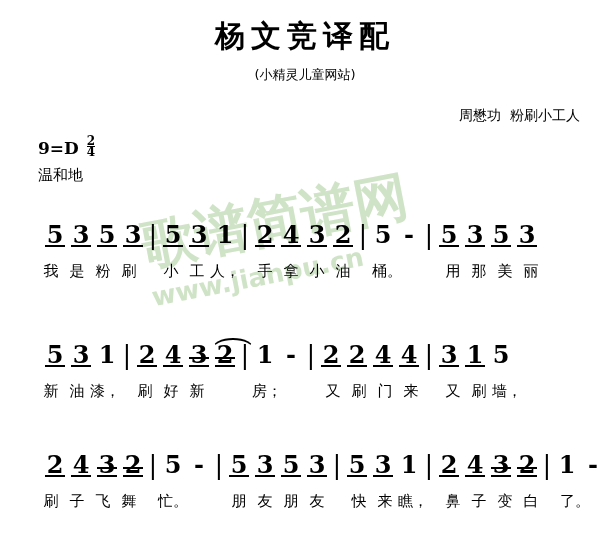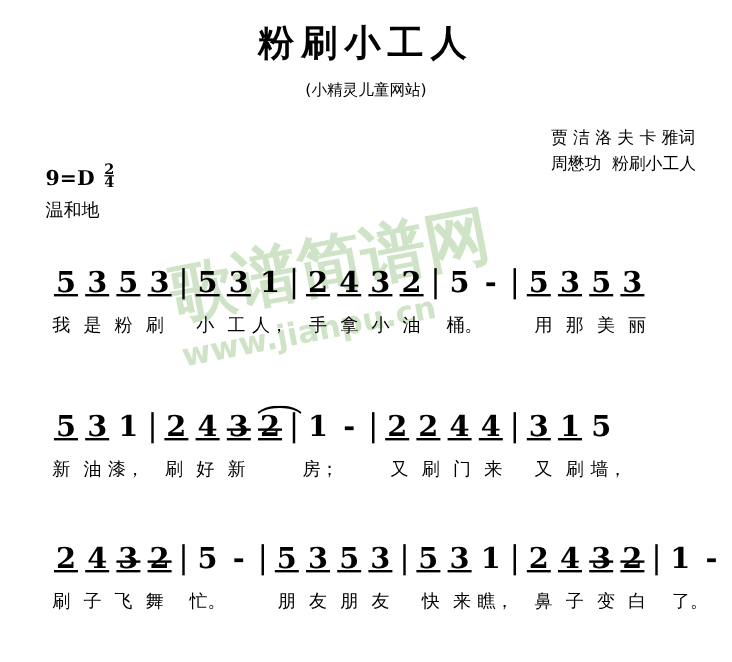--- a/index.html
+++ b/index.html
@@ -211,25 +211,24 @@
   }
 </style>
 </head>
 <body>
 
 <div class="sheet">
 
   <div class="wm-main">歌谱简谱网</div>
   <div class="wm-sub">www.jianpu.cn</div>
 
-  <div class="title">粉刷小工人</div>
+  <div class="title">杨文竞译配</div>
   <div class="subtitle">(小精灵儿童网站)</div>
 
   <div class="credits">
-    <div>贾 洁 洛 夫 卡 雅词</div>
     <div>周懋功  粉刷小工人</div>
   </div>
 
   <div class="keysig">
     <span>9=D</span><span class="frac"><span class="num">2</span><span class="den">4</span></span>
   </div>
   <div class="tempo">温和地</div>
 
   <div class="system sys1">
     <div class="notes-row"><span class="cell note u1" style="width: 26px;">5</span><span class="cell note u1" style="width: 26px;">3</span><span class="cell note u1" style="width: 26px;">5</span><span class="cell note u1" style="width: 26px;">3</span><span class="bar">|</span><span class="cell note u1" style="width: 26px;">5</span><span class="cell note u1" style="width: 26px;">3</span><span class="cell note" style="width: 26px;">1</span><span class="bar">|</span><span class="cell note u1" style="width: 26px;">2</span><span class="cell note u1" style="width: 26px;">4</span><span class="cell note u1" style="width: 26px;">3</span><span class="cell note u1" style="width: 26px;">2</span><span class="bar">|</span><span class="cell note" style="width: 26px;">5</span><span class="cell note" style="width: 26px;">-</span><span class="bar">|</span><span class="cell note u1" style="width: 26px;">5</span><span class="cell note u1" style="width: 26px;">3</span><span class="cell note u1" style="width: 26px;">5</span><span class="cell note u1" style="width: 26px;">3</span></div>

